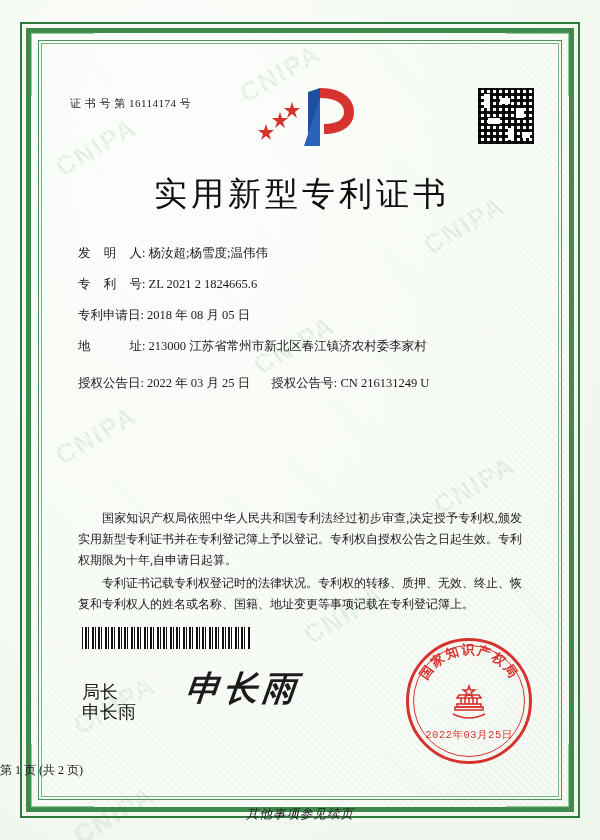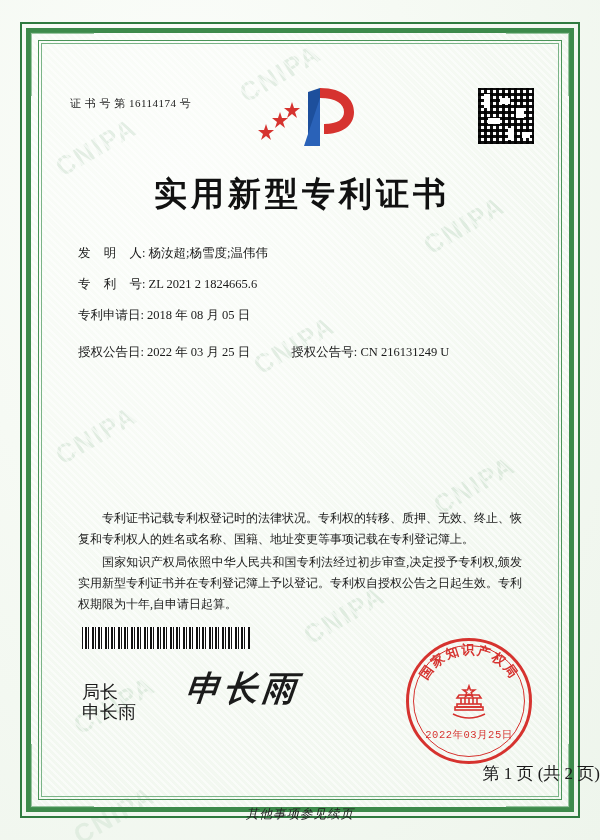--- a/index.html
+++ b/index.html
@@ -111,21 +111,21 @@
       repeating-linear-gradient(90deg, #111 0 3px, #fff 3px 6px);
     background-blend-mode: multiply;
   }
   .qr-ov { position: absolute; background: #fff; }
 
   .title {
     position: absolute;
     left: 4px; right: 0; top: 172px;
     text-align: center;
     font-size: 33px;
-    font-weight: bold;
+    font-weight: normal;
     letter-spacing: 4px;
     color: #111;
   }
 
   
   .fields {
     position: absolute;
     left: 78px; top: 238px;
     width: 450px;
     font-size: 12.5px;
@@ -133,21 +133,21 @@
   }
   .frow { white-space: nowrap; }
   .flabel { display: inline-block; }
   .flabel.spread {
     display: inline-block;
     width: 64px;
     text-align: justify;
     text-align-last: justify;
   }
   .fval { }
-  .pair-right { display: inline-block; margin-left: 38px; text-align: center; }
+  .pair-right { display: inline-block; margin-left: 18px; text-align: center; }
 
   
   .paras {
     position: absolute;
     left: 78px; top: 508px;
     width: 444px;
     font-size: 12px;
     line-height: 21px;
     text-align: justify;
   }
@@ -224,22 +224,22 @@
     font-size: 13px;
     font-family: "Liberation Serif", serif;
     font-weight: bold;
     letter-spacing: 2px;
   }
 
   
   .page-no {
     position: absolute;
     left: 0; right: 0; top: 762px;
-    text-align: right;
-    font-size: 17px;
+    text-align: left;
+    font-size: 12px;
   }
   .footnote {
     position: absolute;
     left: 0; right: 0; top: 806px;
     text-align: center;
     font-size: 12.5px;
     color: #222;
     letter-spacing: 1px;
     font-style: italic;
   }
@@ -303,33 +303,37 @@
       <span class="fval">杨汝超;杨雪度;温伟伟</span>
     </div>
     <div class="frow">
       <span class="flabel spread">专利号</span><span>:</span>
       <span class="fval">ZL 2021 2 1824665.6</span>
     </div>
     <div class="frow">
       <span class="flabel">专利申请日:</span>
       <span class="fval">2018 年 08 月 05 日</span>
     </div>
+    <div class="frow">
+      <span class="flabel spread">地址</span><span>:</span>
+      <span class="fval">213000 江苏省常州市新北区春江镇济农村委李家村</span>
+    </div>
     <div class="frow" style="margin-top:6px;">
       <span class="flabel">授权公告日:</span>
       <span class="fval">2022 年 03 月 25 日</span>
       <span class="pair-right">
         <span class="flabel">授权公告号:</span>
         <span class="fval">CN 216131249 U</span>
       </span>
     </div>
   </div>
 
   <div class="paras">
+    <p>国家知识产权局依照中华人民共和国专利法经过初步审查,决定授予专利权,颁发实用新型专利证书并在专利登记簿上予以登记。专利权自授权公告之日起生效。专利权期限为十年,自申请日起算。</p>
     <p>专利证书记载专利权登记时的法律状况。专利权的转移、质押、无效、终止、恢复和专利权人的姓名或名称、国籍、地址变更等事项记载在专利登记簿上。</p>
-    <p>国家知识产权局依照中华人民共和国专利法经过初步审查,决定授予专利权,颁发实用新型专利证书并在专利登记簿上予以登记。专利权自授权公告之日起生效。专利权期限为十年,自申请日起算。</p>
   </div>
 
   <div class="barcode"></div>
 
   <div class="sig-label">
     <div>局长</div>
     <div>申长雨</div>
   </div>
   <div class="sig-hand">申长雨</div>
 

